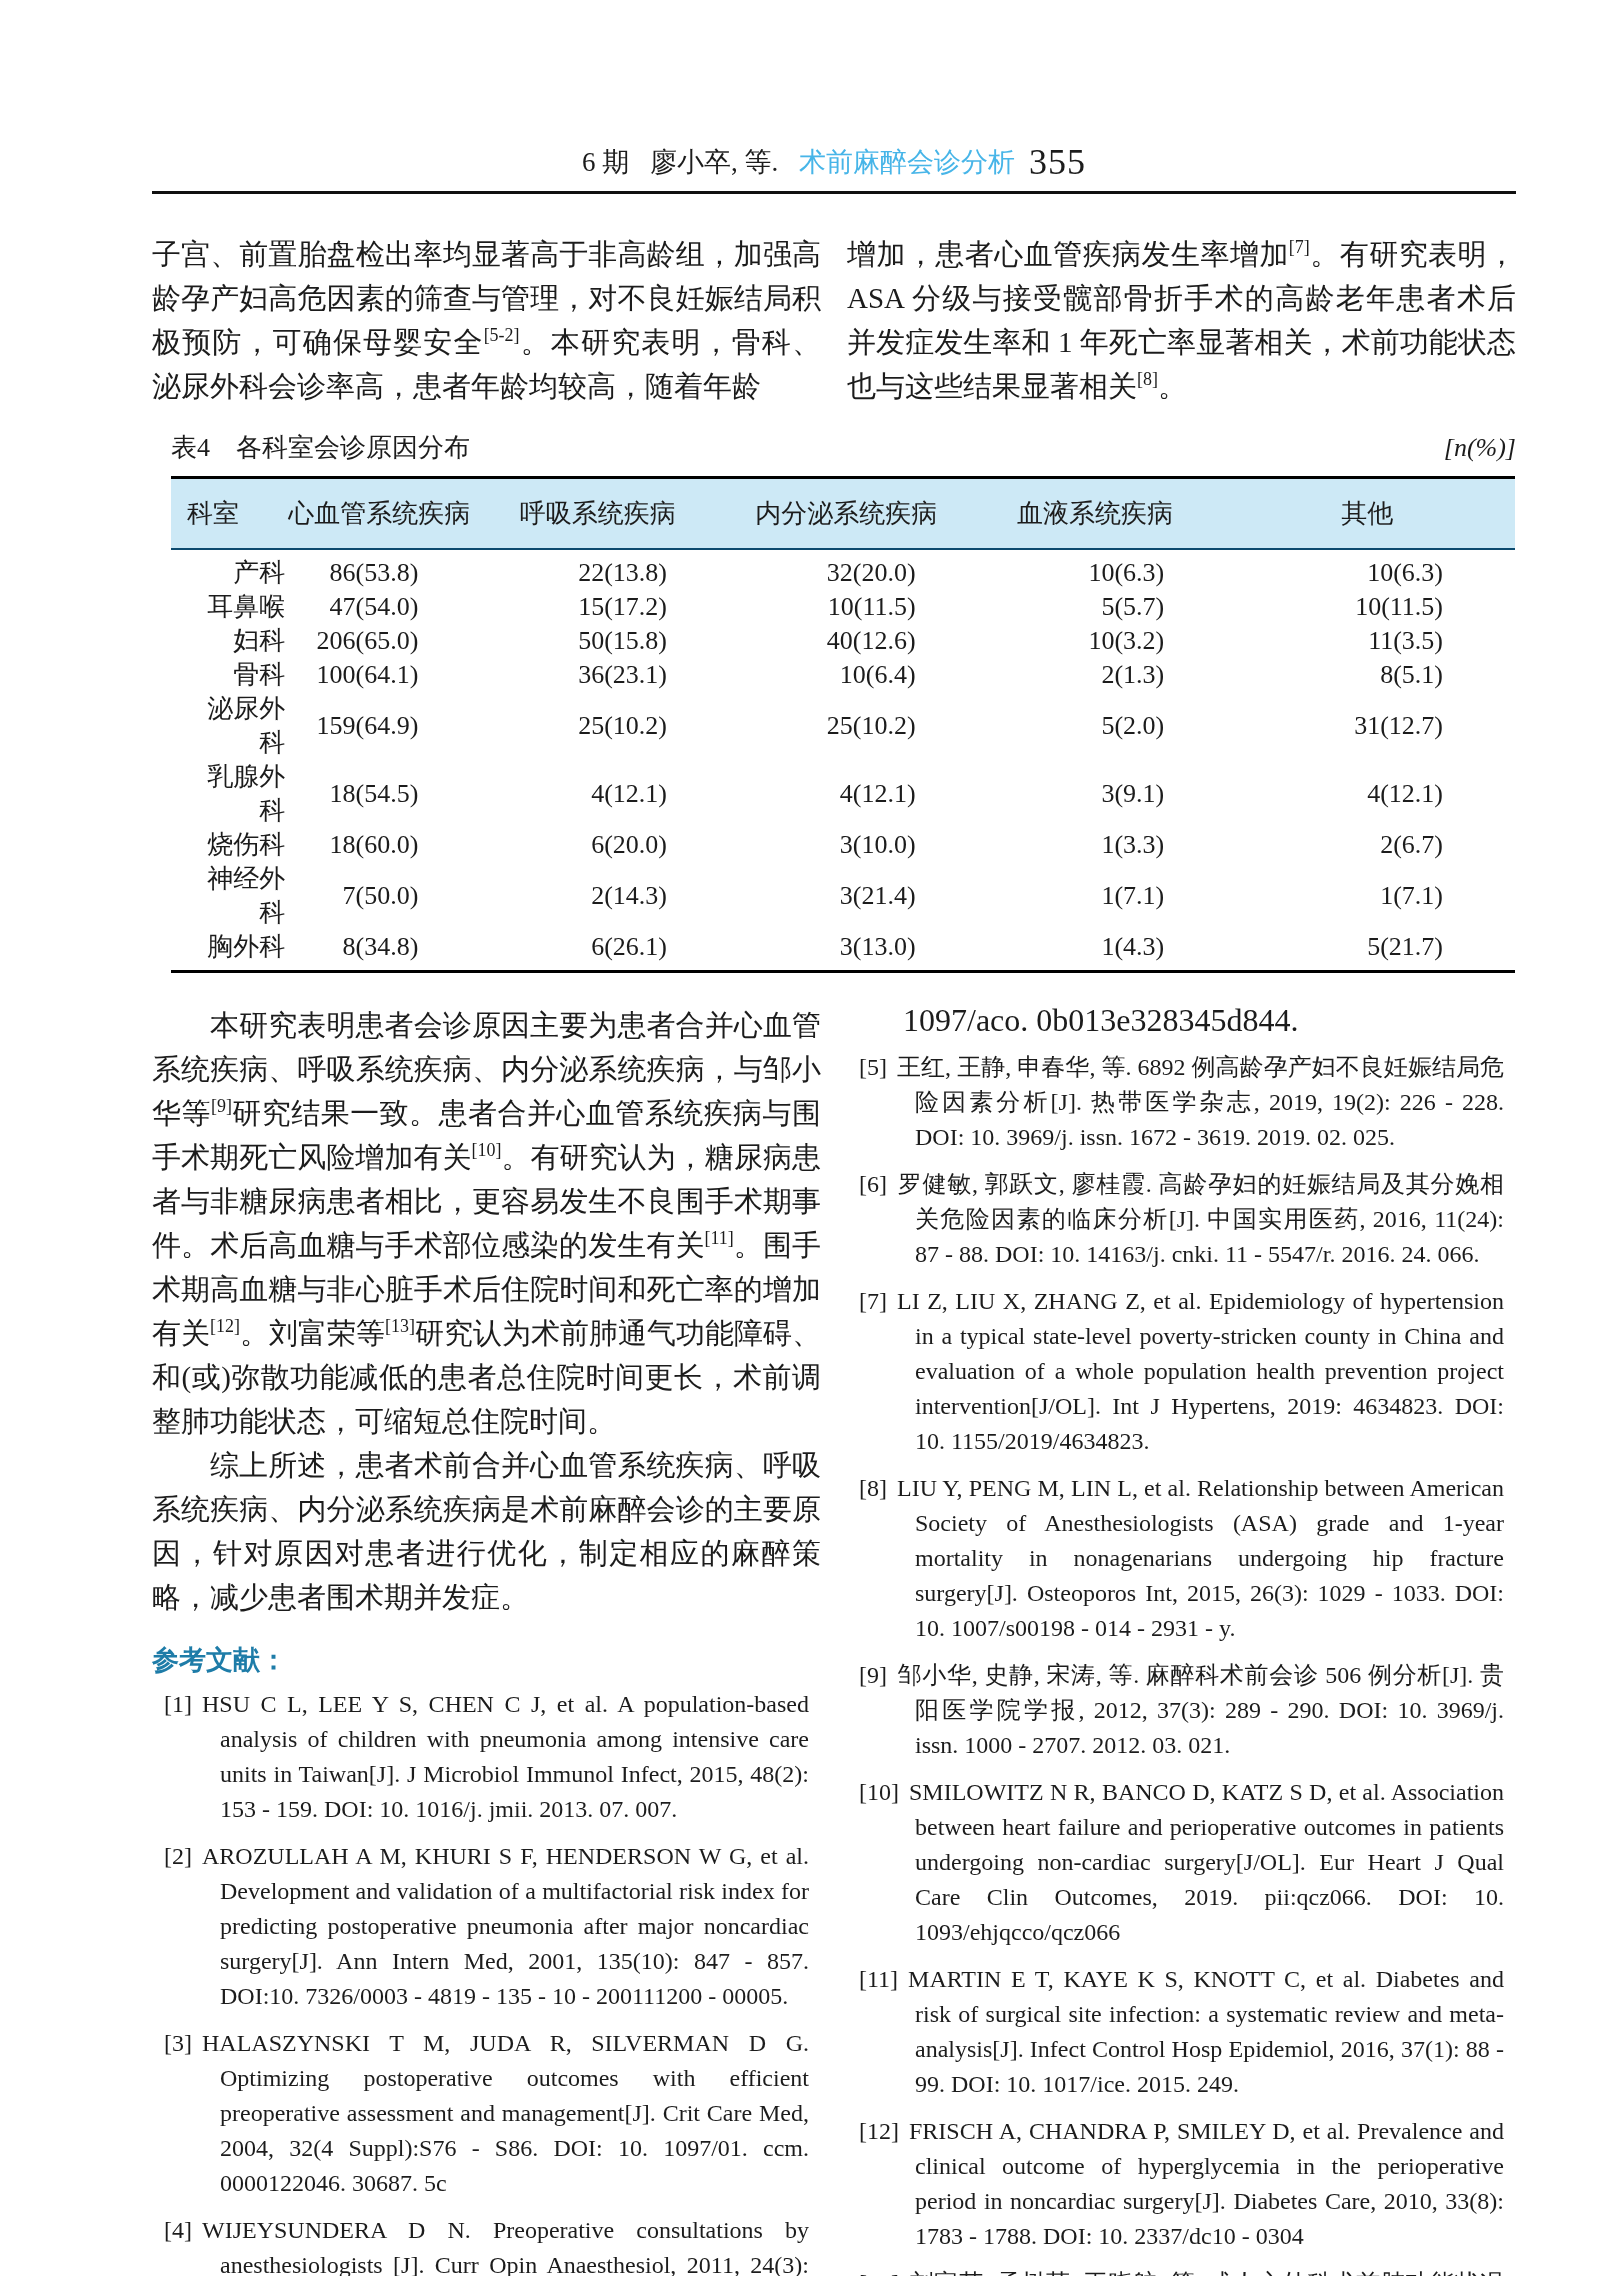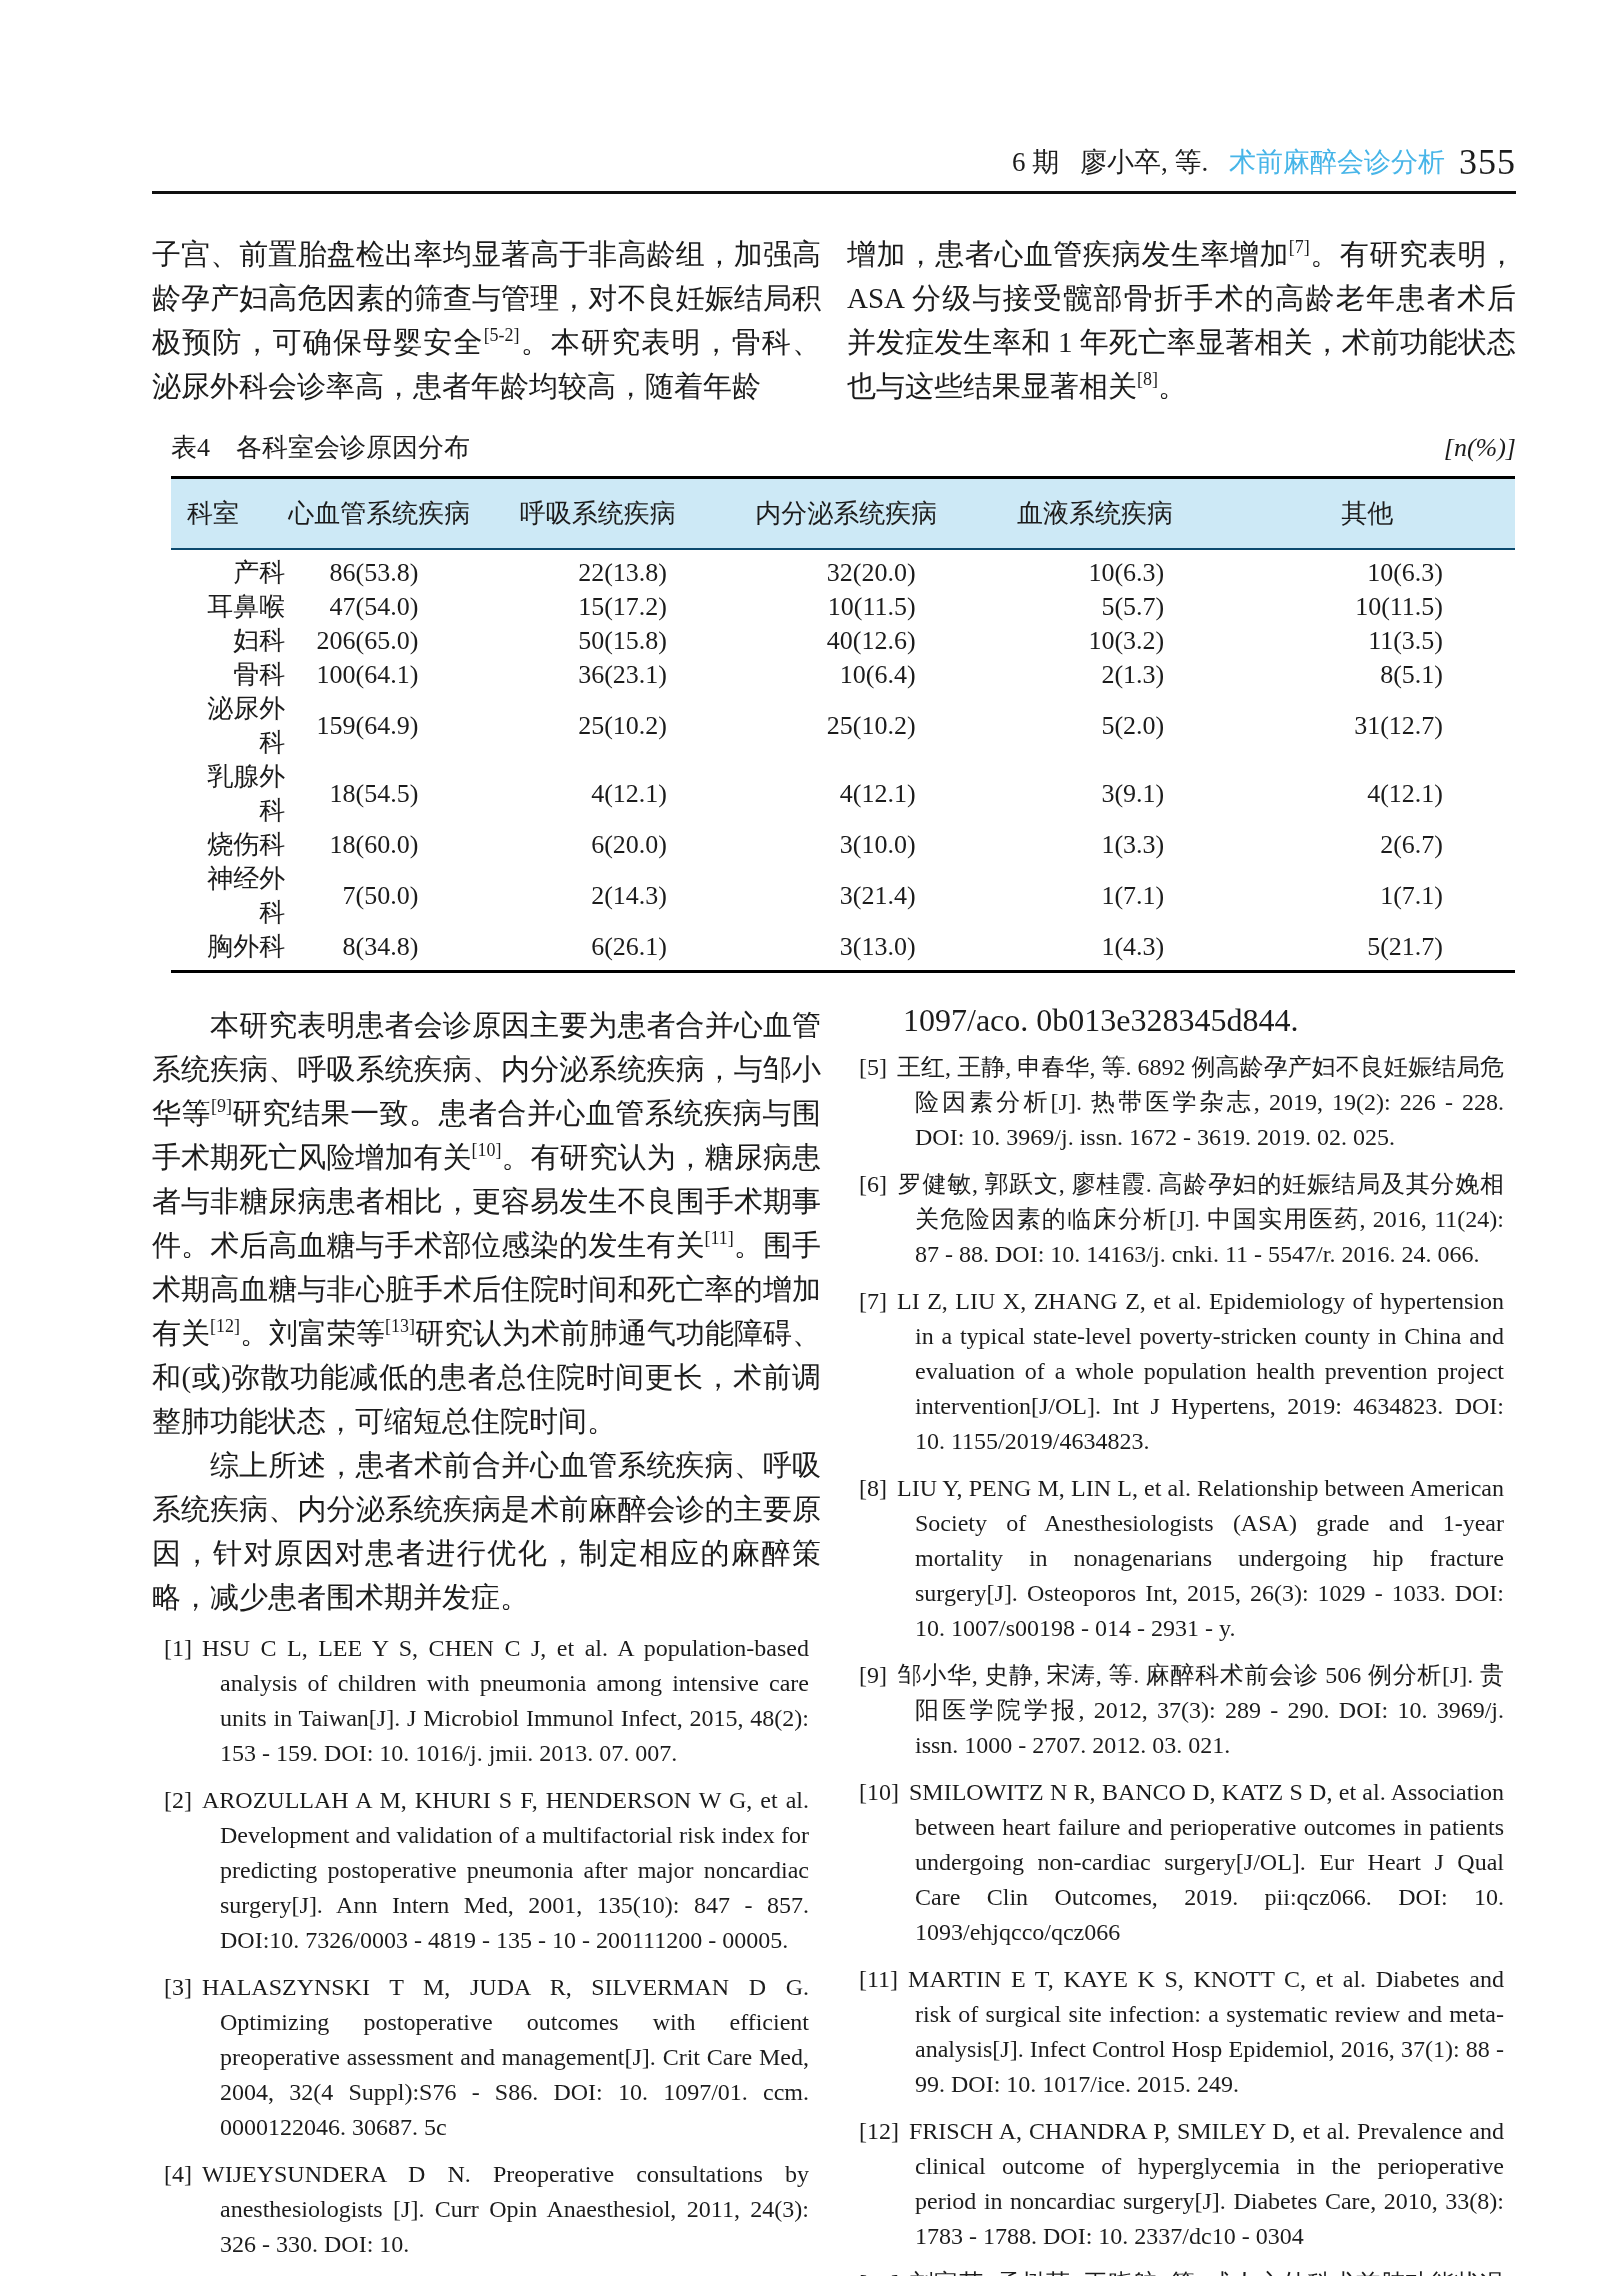--- a/index.html
+++ b/index.html
@@ -6,21 +6,21 @@
   body{
     width:1622px;height:2277px;overflow:hidden;
     background:#ffffff;color:#1c1c1c;
     font-family:"Liberation Serif","DejaVu Serif",serif;
   }
   .page{width:1622px;height:2277px;position:relative;}
   .content{padding:147px 106px 0 152px;}
 
   
   .running-header{
-    display:flex;justify-content:flex-end;align-items:flex-end;
+    display:flex;justify-content:center;align-items:flex-end;
     font-size:27px;line-height:30px;
     border-bottom:3px solid #101010;padding-bottom:14px;
   }
   .rh-left span{margin-right:14px;}
   .rh-title{color:#47b5e8;}
   .rh-page{font-size:36px;letter-spacing:1px;}
 
   
   .two-col{display:flex;gap:26px;}
   .two-col .col{width:669px;}
@@ -196,20 +196,21 @@
               <td class="val last">5(21.7)</td>
             </tr>
           </tbody>
       </table>
     </section>
 
     <section class="bodycols two-col">
       <div class="col">
         <p class="para">本研究表明患者会诊原因主要为患者合并心血管系统疾病、呼吸系统疾病、内分泌系统疾病，与邹小华等<sup>[9]</sup>研究结果一致。患者合并心血管系统疾病与围手术期死亡风险增加有关<sup>[10]</sup>。有研究认为，糖尿病患者与非糖尿病患者相比，更容易发生不良围手术期事件。术后高血糖与手术部位感染的发生有关<sup>[11]</sup>。围手术期高血糖与非心脏手术后住院时间和死亡率的增加有关<sup>[12]</sup>。刘富荣等<sup>[13]</sup>研究认为术前肺通气功能障碍、和(或)弥散功能减低的患者总住院时间更长，术前调整肺功能状态，可缩短总住院时间。</p>
         <p class="para">综上所述，患者术前合并心血管系统疾病、呼吸系统疾病、内分泌系统疾病是术前麻醉会诊的主要原因，针对原因对患者进行优化，制定相应的麻醉策略，减少患者围术期并发症。</p>
+        <h3 class="ref-heading">参考文献：</h3>
         <div>
             <div class="ref"><span class="ref-label">[1]</span><span>HSU C L, LEE Y S, CHEN C J, et al.  A population-based analysis of children with pneumonia among intensive care units in Taiwan[J].  J Microbiol Immunol Infect, 2015, 48(2): 153 - 159.  DOI: 10. 1016/j. jmii. 2013. 07. 007.</span></div>
             <div class="ref"><span class="ref-label">[2]</span><span>AROZULLAH A M, KHURI S F, HENDERSON W G, et al.  Development and validation of a multifactorial risk index for predicting postoperative pneumonia after major noncardiac surgery[J].  Ann Intern Med, 2001, 135(10): 847 - 857.  DOI:10. 7326/0003 - 4819 - 135 - 10 - 200111200 - 00005.</span></div>
             <div class="ref"><span class="ref-label">[3]</span><span>HALASZYNSKI T M, JUDA R, SILVERMAN D G.  Optimizing postoperative outcomes with efficient preoperative assessment and management[J].  Crit Care Med, 2004, 32(4 Suppl):S76 - S86.  DOI: 10. 1097/01. ccm. 0000122046. 30687. 5c</span></div>
             <div class="ref"><span class="ref-label">[4]</span><span>WIJEYSUNDERA D N.  Preoperative consultations by anesthesiologists [J].  Curr Opin Anaesthesiol, 2011, 24(3): 326 - 330.  DOI: 10.</span></div>
           </div>
       </div>
       <div class="col">
         <div class="ref-cont">1097/aco. 0b013e328345d844.</div>
         <div>

